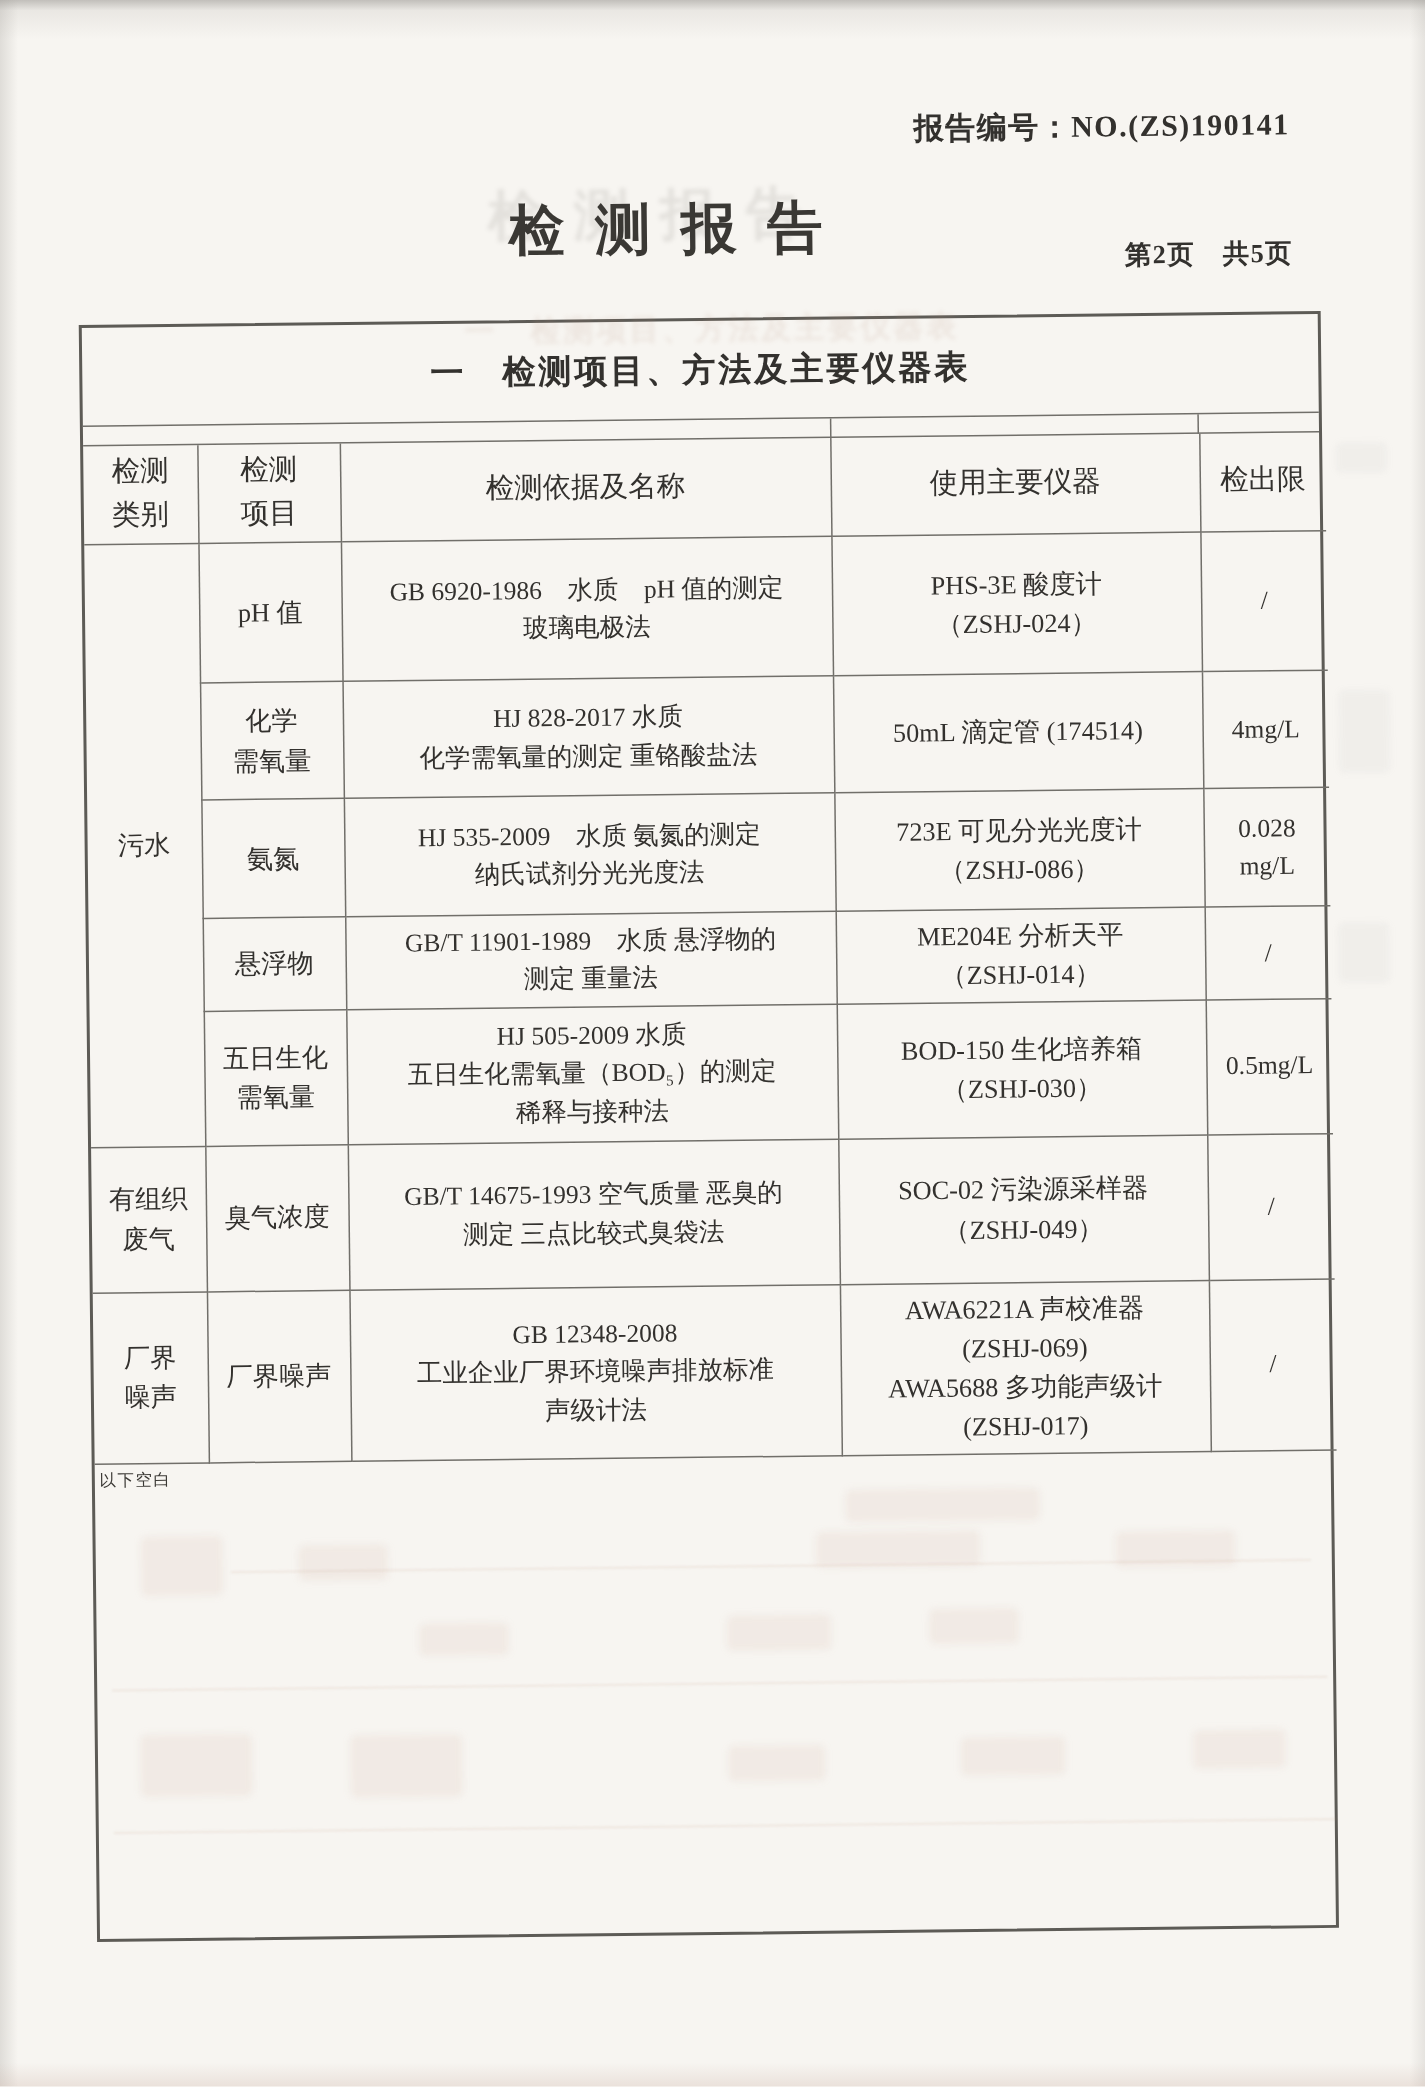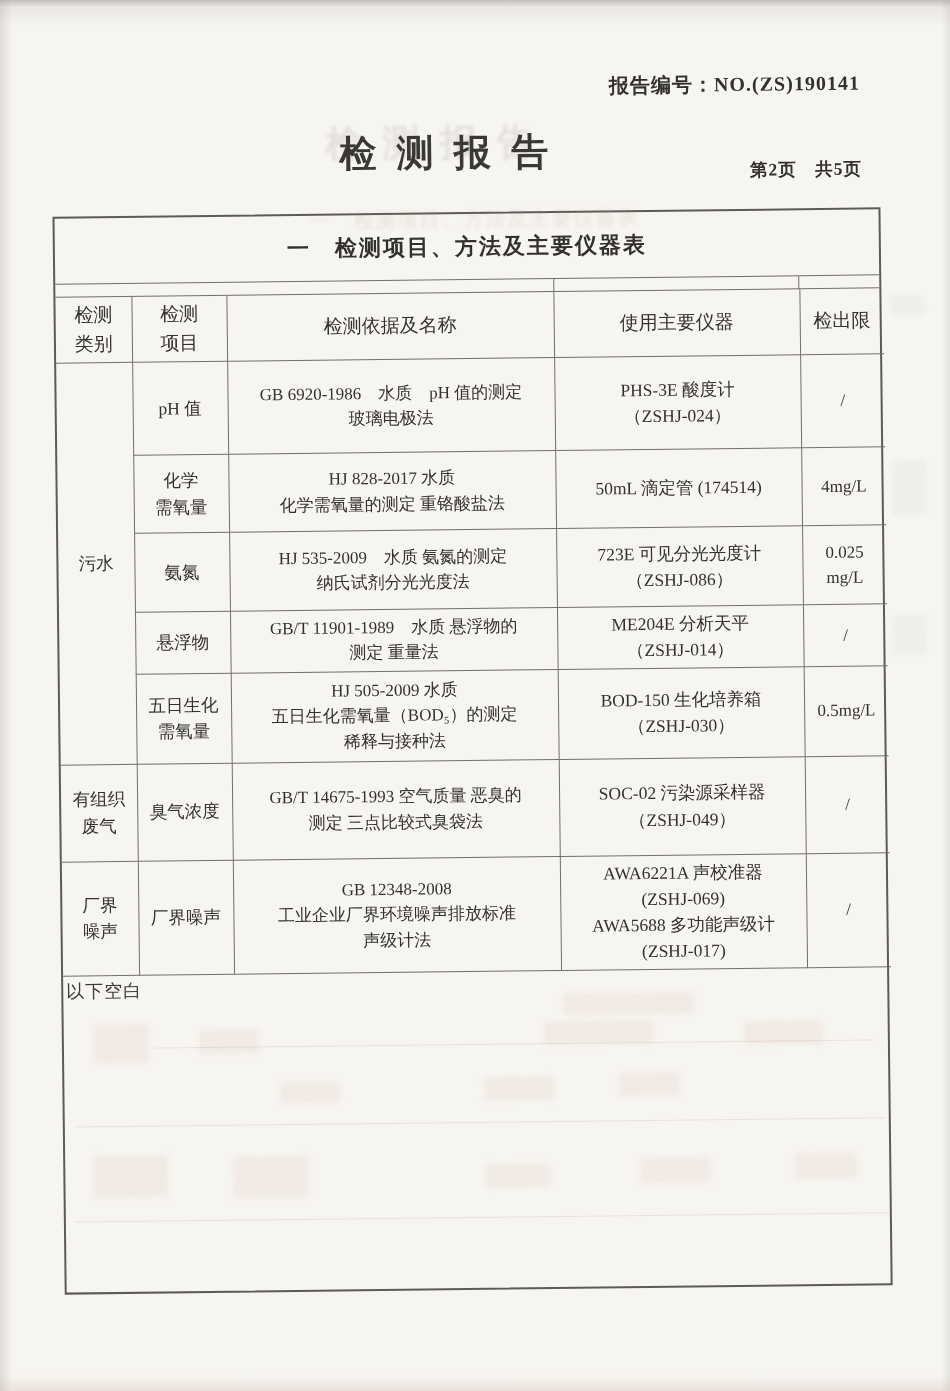--- a/index.html
+++ b/index.html
@@ -57,21 +57,21 @@
   #doc-table thead th { border-top:none; font-weight:400; font-size:19px; height:64px; }
   #doc-table .ln { line-height:1.5; }
   #doc-table td { font-size:17.5px; }
   #doc-table td[data-name="method-cell"] { font-size:17px; }
   #doc-table td[data-name="instrument-cell"] { font-size:17.5px; }
   #doc-table td[data-name="limit-cell"] { font-size:17px; }
   tr.r0 { height:93px; } tr.r1 { height:78px; } tr.r2 { height:79px; }
   tr.r3 { height:58px; } tr.r4 { height:90px; } tr.r5 { height:97px; } tr.r6 { height:110px; }
 
   .tbl-footer { flex:1; position:relative; }
-  .footer-note { position:absolute; left:3px; top:3px; font-size:18px; letter-spacing:1px; color:#3b3935; }
+  .footer-note { position:absolute; left:3px; top:3px; font-size:11px; letter-spacing:1px; color:#3b3935; }
 
   
   .ghost { position:absolute; pointer-events:none; }
   .g-line { height:1px; background:rgba(185,145,122,.20); filter:blur(.6px); }
   .g-blob { background:rgba(195,150,125,.11); filter:blur(2.5px); border-radius:4px; }
   .g-gray { background:rgba(150,150,150,.08); filter:blur(2px); border-radius:4px; }
 </style>
 </head>
 <body data-name="scanned-page">
 
@@ -167,21 +167,21 @@
             </td>
             <td data-name="method-cell">
               <div class="ln" data-name="cell-line">HJ 535-2009　水质  氨氮的测定</div>
               <div class="ln" data-name="cell-line">纳氏试剂分光光度法</div>
             </td>
             <td data-name="instrument-cell">
               <div class="ln" data-name="cell-line">723E  可见分光光度计</div>
               <div class="ln" data-name="cell-line">（ZSHJ-086）</div>
             </td>
             <td data-name="limit-cell">
-              <div class="ln" data-name="cell-line">0.025</div>
+              <div class="ln" data-name="cell-line">0.028</div>
               <div class="ln" data-name="cell-line">mg/L</div>
             </td>
           </tr>
           <tr class="r3" data-name="table-row">
             <td data-name="item-cell">
               <div class="ln" data-name="cell-line">悬浮物</div>
             </td>
             <td data-name="method-cell">
               <div class="ln" data-name="cell-line">GB/T 11901-1989　水质  悬浮物的</div>
               <div class="ln" data-name="cell-line">测定  重量法</div>

